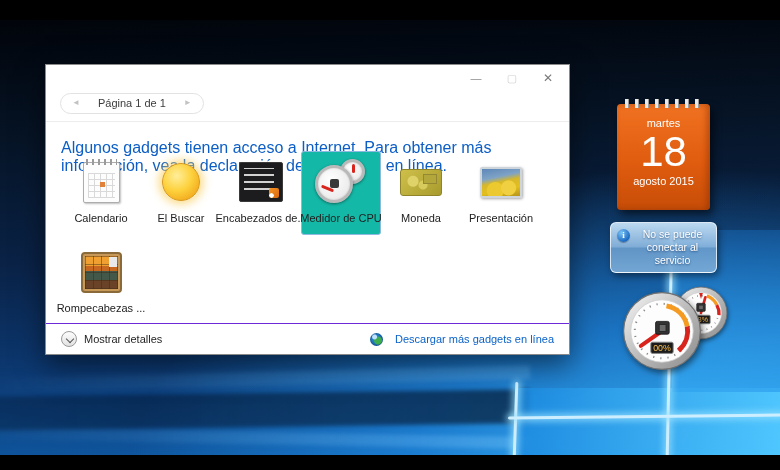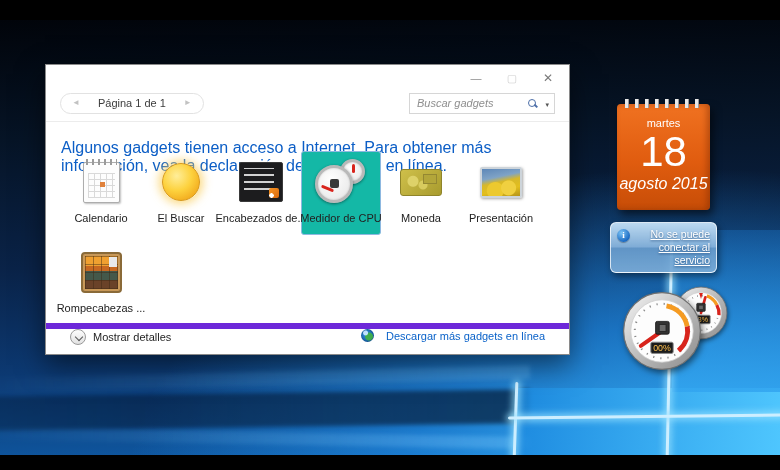--- a/index.html
+++ b/index.html
@@ -103,22 +103,22 @@
   .ic-clock::before { content:""; position:absolute; left:16px; top:5px; width:2px; height:13px; background:#222; transform:rotate(35deg); transform-origin:bottom center; }
   .ic-clock::after { content:""; position:absolute; left:16px; top:2px; width:1.5px; height:16px; background:#c22; transform:rotate(-130deg); transform-origin:bottom center; }
   .ic-puzzle { width:41px; height:41px; border-radius:4px; border:2px solid #8a6a38; padding:2px; background:#c89858; }
   .ic-puzzle-in { display:block; width:100%; height:100%; position:relative;
     background:
       repeating-linear-gradient(0deg, rgba(60,40,20,.45) 0 1px, transparent 1px 8px),
       repeating-linear-gradient(90deg, rgba(60,40,20,.45) 0 1px, transparent 1px 8px),
       linear-gradient(180deg,#f0a030 0 30%, #c86820 30% 45%, #44584a 45% 72%, #6a4228 72% 100%); }
   .ic-puzzle-in::after { content:""; position:absolute; right:1px; top:1px; width:8px; height:10px; background:#e9e9ea; }
 
-  .footer { position:absolute; left:0; right:0; bottom:0; height:31px; border-top:6px solid #6d28d9;
-    display:flex; justify-content:space-between; align-items:flex-start; padding:0 24px; background:#fff; }
+  .footer { position:absolute; left:0; right:0; bottom:0; height:31px; border-top:1px solid #6d28d9;
+    display:flex; justify-content:space-between; align-items:center; padding:0 15px; background:#fff; }
   .details-btn { display:flex; align-items:center; gap:7px; }
   .chev-circle { width:16px; height:16px; border-radius:50%; border:1px solid #9a9a9a;
     background:linear-gradient(#fdfdfd,#e2e2e2); position:relative; }
   .chev-circle::after { content:""; position:absolute; left:5px; top:4px; width:5px; height:5px;
     border-right:1.5px solid #555; border-bottom:1.5px solid #555; transform:rotate(45deg); }
   .details-label { font-size:11px; color:#1f1f1f; }
   .download { display:flex; align-items:center; gap:12px; }
   .globe { width:13px; height:13px; border-radius:50%;
     background:radial-gradient(circle at 35% 30%, #bfe3ff 0 2px, transparent 3px),
                radial-gradient(circle at 62% 58%, #3fae4e 0 3.5px, transparent 4.5px),
@@ -129,30 +129,30 @@
   
   .calendar-gadget { position:absolute; left:617px; top:104px; width:93px; height:106px; border-radius:4px;
     background:linear-gradient(180deg,#f french07020,#dd5b10 55%,#c84e08);
     background:linear-gradient(180deg,#f07221,#e05c0f 55%,#c74d07);
     box-shadow:3px 5px 9px rgba(0,0,0,.55), inset -3px 0 6px rgba(120,40,0,.45);
     color:#fff; text-align:center; }
   .calendar-gadget .spiral { position:absolute; top:-5px; left:5px; right:5px; height:9px;
     background:repeating-linear-gradient(90deg, transparent 0 3px, #e8e8e8 3px 5.5px, #9c9c9c 5.5px 6.5px, transparent 6.5px 10px); }
   .cal-weekday { margin-top:13px; font-size:11px; }
   .cal-day { font-size:42px; font-weight:400; line-height:46px; }
-  .cal-monthyear { font-size:16px;font-style:italic; }
+  .cal-monthyear { font-size:11px; }
 
   .notification-gadget { position:absolute; left:610px; top:222px; width:107px; height:51px; border-radius:6px;
     background:linear-gradient(180deg, rgba(196,224,246,.96) 0%, rgba(138,182,222,.92) 48%, rgba(104,156,204,.92) 52%, rgba(120,170,214,.95) 100%);
     border:1px solid rgba(255,255,255,.75); box-shadow:2px 3px 7px rgba(0,0,0,.45);
     padding:5px 6px; display:flex; gap:5px; }
   .info-icon { flex:0 0 13px; width:13px; height:13px; border-radius:50%; margin-top:1px;
     background:radial-gradient(circle at 35% 30%, #7cc4f5, #1565c0 75%); color:#fff; font-size:9px; font-weight:bold;
     font-family:"Liberation Serif",serif; text-align:center; line-height:13px; box-shadow:0 1px 1px rgba(0,0,0,.3); }
-  .notification-text { font-size:10.5px; line-height:13px; color:#fff; text-shadow:0 1px 2px rgba(0,40,90,.6); text-align:right;text-decoration:underline; }
+  .notification-text { font-size:10.5px; line-height:13px; color:#fff; text-shadow:0 1px 2px rgba(0,40,90,.6); text-align:center; }
 
   .cpu-gadget { position:absolute; left:620px; top:285px; width:112px; height:88px; }
   .gauge-small { position:absolute; right:4px; top:1px; z-index:1; filter:drop-shadow(1px 2px 2px rgba(0,0,0,.45)); }
   .gauge-big { position:absolute; left:2px; top:6px; z-index:2; filter:drop-shadow(2px 3px 3px rgba(0,0,0,.5)); }
 </style>
 </head>
 <body>
 
 <div class="screen">
 
@@ -177,25 +177,20 @@
         <span class="win-btn max">▢</span>
         <span class="win-btn close">✕</span>
       </div>
     </div>
 
     <div class="toolbar">
       <div class="pagination">
         <span class="pg-arrow">◄</span>
         <span class="pg-label">Página 1 de 1</span>
         <span class="pg-arrow">►</span>
-      </div>
-      <div class="searchbox">
-        <input type="text" placeholder="Buscar gadgets" style="">
-        <span class="mag"></span>
-        <span class="search-caret">▾</span>
       </div>
     </div>
 
     <div class="sep-top"></div>
     <div class="notice">Algunos gadgets tienen acceso a Internet. Para obtener más información, vea la declaración de privacidad en línea.</div>
 
     <div class="grid">
 
       <div class="tile">
         <span class="icon-box">

